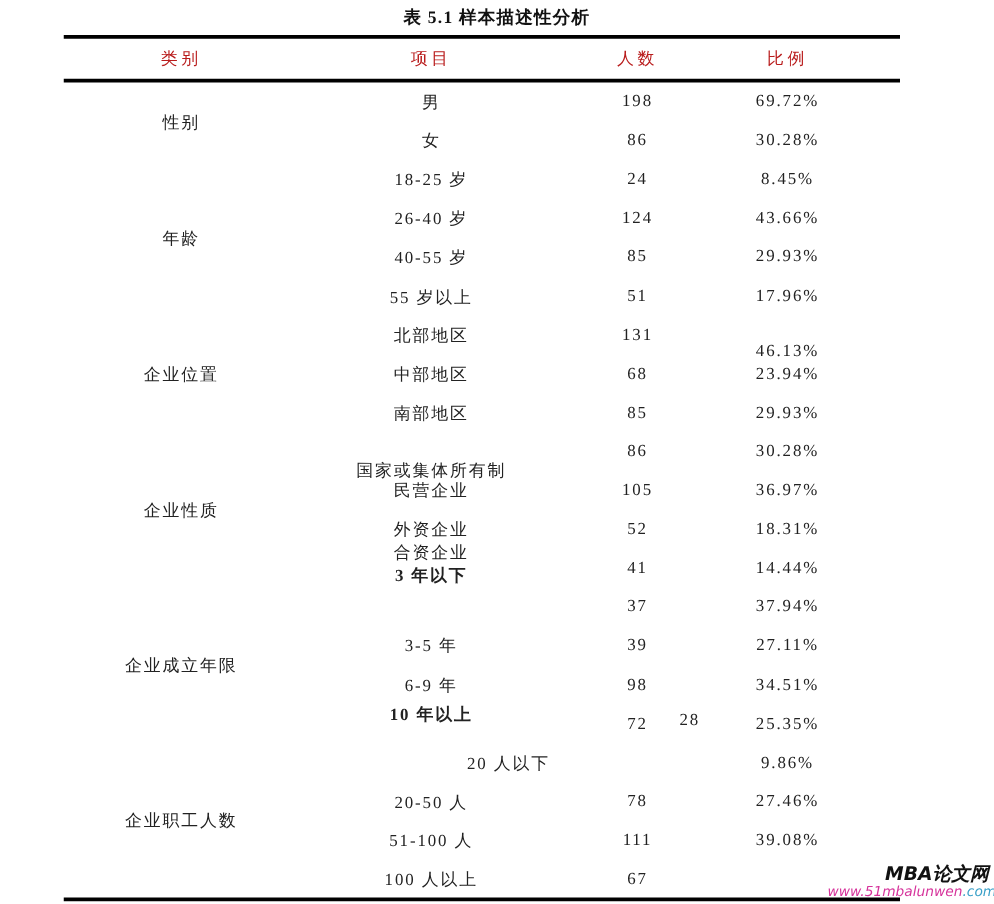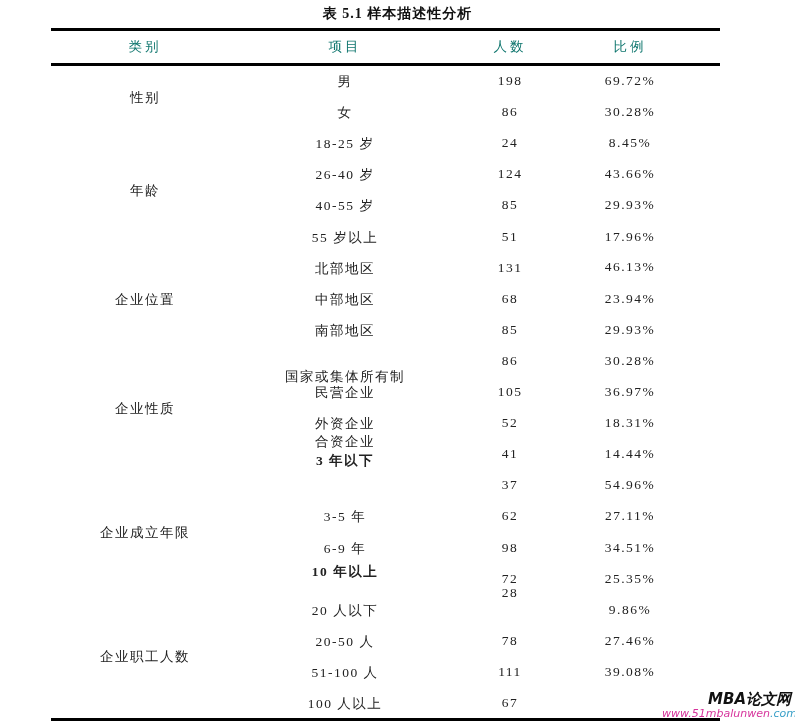--- a/index.html
+++ b/index.html
@@ -9,21 +9,21 @@
            font-size: 14px; font-weight: bold; letter-spacing: 1px; color: #111; }
   .rule { position: absolute; left: 51px; width: 669px; background: #000; }
   .rule.top { top: 28px; height: 3px; }
   .rule.mid { top: 63px; height: 3px; }
   .rule.bottom { top: 718px; height: 3px; }
   .cell { position: absolute; text-align: center; font-size: 13.5px; letter-spacing: 1.5px; white-space: nowrap; }
   .col-cat { left: 60px; width: 170px; }
   .col-item { left: 250px; width: 190px; }
   .col-count { left: 460px; width: 100px; }
   .col-pct { left: 580px; width: 100px; }
-  .hdr { top: 38px; font-size: 13.5px; letter-spacing: 3px; color: #0f766e; }
+  .hdr { top: 38px; font-size: 13.5px; letter-spacing: 3px; color: #b91c1c; }
   .watermark { position: absolute; left: 662px; top: 691px; width: 133px; }
   .wm-title { font-family: "DejaVu Sans", sans-serif; font-style: italic; font-weight: bold;
               font-size: 15px; color: #111; text-align: right; padding-right: 4px; line-height: 16px; }
   .wm-url { font-family: "DejaVu Sans", sans-serif; font-style: italic; font-size: 11px;
             line-height: 13px; text-align: right; padding-right: 2px; }
   .wm-url .a { color: #d6339b; }
   .wm-url .b { color: #3aa0c8; }
 </style>
 </head>
 <body>
@@ -54,21 +54,21 @@
     <div class="cell col-pct" style="top: 166.3px;">43.66%</div>
     <div class="cell col-item" style="top: 197.4px;">40-55 岁</div>
     <div class="cell col-count" style="top: 197.4px;">85</div>
     <div class="cell col-pct" style="top: 197.4px;">29.93%</div>
     <div class="cell col-item" style="top: 228.5px;">55 岁以上</div>
     <div class="cell col-count" style="top: 228.5px;">51</div>
     <div class="cell col-pct" style="top: 228.5px;">17.96%</div>
     <div class="cell col-cat" style="top: 290.7px;">企业位置</div>
     <div class="cell col-item" style="top: 259.6px;">北部地区</div>
     <div class="cell col-count" style="top: 259.6px;">131</div>
-    <div class="cell col-pct" style="top: 259px;">46.13%</div>
+    <div class="cell col-pct" style="top: 273px;">46.13%</div>
     <div class="cell col-item" style="top: 290.7px;">中部地区</div>
     <div class="cell col-count" style="top: 290.7px;">68</div>
     <div class="cell col-pct" style="top: 290.7px;">23.94%</div>
     <div class="cell col-item" style="top: 321.8px;">南部地区</div>
     <div class="cell col-count" style="top: 321.8px;">85</div>
     <div class="cell col-pct" style="top: 321.8px;">29.93%</div>
     <div class="cell col-cat" style="top: 399.6px;">企业性质</div>
     <div class="cell col-item" style="top: 368px;">国家或集体所有制</div>
     <div class="cell col-count" style="top: 352.9px;">86</div>
     <div class="cell col-pct" style="top: 352.9px;">30.28%</div>
@@ -77,33 +77,33 @@
     <div class="cell col-pct" style="top: 384px;">36.97%</div>
     <div class="cell col-item" style="top: 415.1px;">外资企业</div>
     <div class="cell col-count" style="top: 415.1px;">52</div>
     <div class="cell col-pct" style="top: 415.1px;">18.31%</div>
     <div class="cell col-item" style="top: 433px;">合资企业</div>
     <div class="cell col-count" style="top: 446.2px;">41</div>
     <div class="cell col-pct" style="top: 446.2px;">14.44%</div>
     <div class="cell col-cat" style="top: 524px;">企业成立年限</div>
     <div class="cell col-item" style="top: 452px; font-weight: bold;">3 年以下</div>
     <div class="cell col-count" style="top: 477.3px;">37</div>
-    <div class="cell col-pct" style="top: 477.3px;">54.96%</div>
+    <div class="cell col-pct" style="top: 477.3px;">37.94%</div>
     <div class="cell col-item" style="top: 508.4px;">3-5 年</div>
-    <div class="cell col-count" style="top: 508.4px;">62</div>
+    <div class="cell col-count" style="top: 508.4px;">39</div>
     <div class="cell col-pct" style="top: 508.4px;">27.11%</div>
     <div class="cell col-item" style="top: 539.5px;">6-9 年</div>
     <div class="cell col-count" style="top: 539.5px;">98</div>
     <div class="cell col-pct" style="top: 539.5px;">34.51%</div>
     <div class="cell col-item" style="top: 563px; font-weight: bold;">10 年以上</div>
     <div class="cell col-count" style="top: 570.6px;">72</div>
     <div class="cell col-pct" style="top: 570.6px;">25.35%</div>
     <div class="cell col-cat" style="top: 648.4px;">企业职工人数</div>
-    <div class="cell col-item" style="top: 601.7px;">20 人以下</div>
-    <div class="cell col-count" style="top: 585px;">28</div>
+    <div class="cell col-item" style="top: 601.7px; text-align: right;">20 人以下</div>
+    <div class="cell col-count" style="top: 568px; text-align: right;">28</div>
     <div class="cell col-pct" style="top: 601.7px;">9.86%</div>
     <div class="cell col-item" style="top: 632.8px;">20-50 人</div>
     <div class="cell col-count" style="top: 632.8px;">78</div>
     <div class="cell col-pct" style="top: 632.8px;">27.46%</div>
     <div class="cell col-item" style="top: 663.9px;">51-100 人</div>
     <div class="cell col-count" style="top: 663.9px;">111</div>
     <div class="cell col-pct" style="top: 663.9px;">39.08%</div>
     <div class="cell col-item" style="top: 695px;">100 人以上</div>
     <div class="cell col-count" style="top: 695px;">67</div>
     <div class="cell col-pct" style="top: 730px;">23.59%</div>

